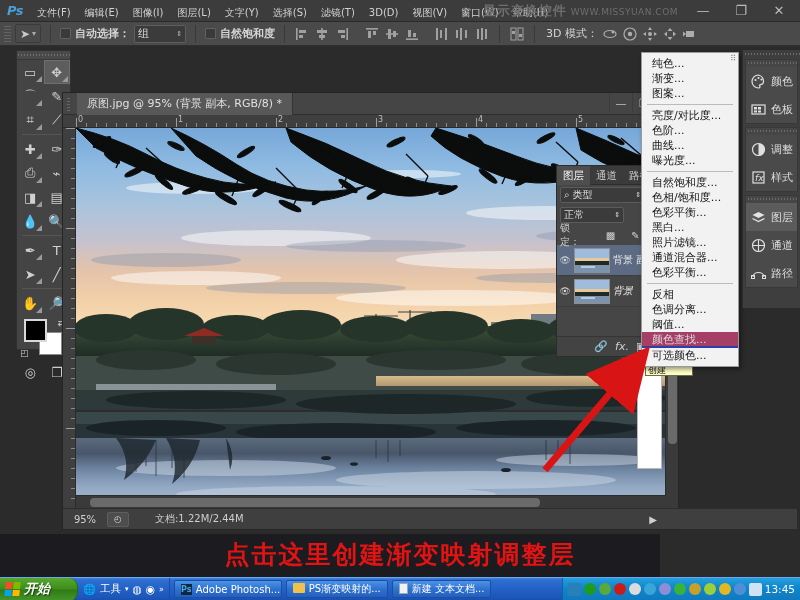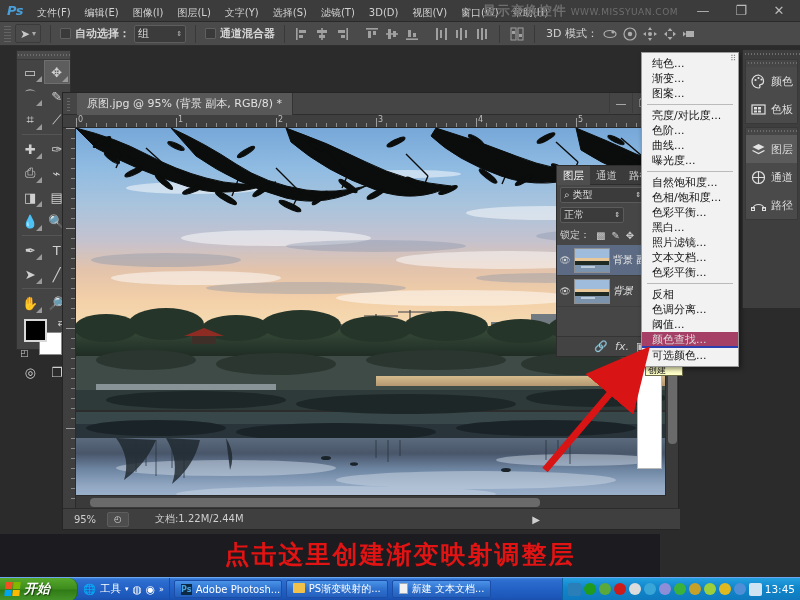--- a/index.html
+++ b/index.html
@@ -121,21 +121,21 @@
     border-right:1px solid #2b2b2b; color:#bdbdbd; font-size:8px; overflow:hidden;}
   .rtick { position:absolute; bottom:0; width:1px; height:4px; background:#8a8a8a; }
   .rtickL { position:absolute; bottom:0; width:1px; height:9px; background:#9c9c9c; }
   .rnum { position:absolute; top:0; left:2px; }
   .rtickv { position:absolute; right:0; height:1px; width:4px; background:#8a8a8a; }
   .rtickvL { position:absolute; right:0; height:1px; width:9px; background:#9c9c9c; }
 
   .canvaswrap { position:absolute; left:13px; top:35px; width:590px; height:380px; overflow:hidden;
      background:#2c2c2c;}
   .photo { position:absolute; left:0; top:0; width:590px; height:380px; }
-  .statusbar { position:absolute; left:0; bottom:0; width:617px; height:21px; background:#3f3f3f;
+  .statusbar { position:absolute; left:0; bottom:0; width:734px; height:21px; background:#3f3f3f;
     border-top:1px solid #2c2c2c; display:flex; align-items:center; font-size:10px; color:#cfcfcf;}
   .sb-zoom { width:44px; text-align:center; }
   .sb-btn { width:22px; height:15px; background:#4d4d4d; border:1px solid #5d5d5d; border-radius:2px;
      display:flex;align-items:center;justify-content:center;font-size:9px;}
   .sb-doc { margin-left:26px; }
   .sb-arrow { margin-left:auto; margin-right: 140px; }
   .scroll-v { position:absolute; right:0; top:35px; width:13px; height:380px; background:#3a3a3a;
      border-left:1px solid #2c2c2c;}
   .scroll-h { position:absolute; left:13px; bottom:21px; width:590px; height:13px; background:#3a3a3a;
      border-top:1px solid #2c2c2c;}
@@ -149,21 +149,21 @@
   .lp-tab { padding:0 6px; height:19px; line-height:18px; font-size:10.5px; color:#c9c9c9; }
   .lp-tab.act { background:#4e4e4e; color:#f0f0f0; }
   .lp-row { height:20px; display:flex; align-items:center; padding:0 3px; gap:3px; }
   .lp-filter { flex:1; height:16px; background:#3b3b3b; border:1px solid #5b5b5b; border-radius:2px;
      display:flex; align-items:center; gap:3px; padding:0 3px; font-size:10px; color:#ddd;}
   .lp-sq { width:16px; height:16px; background:#4e4e4e; border:1px solid #5b5b5b; border-radius:2px;
      display:flex;align-items:center;justify-content:center;font-size:9px;color:#ccc;}
   .lp-blend { height:16px; background:#3b3b3b; border:1px solid #5b5b5b; border-radius:2px;
      display:flex; align-items:center; justify-content:space-between; padding:0 3px;
      font-size:10px; color:#ddd; width:64px;}
-  .lp-lock { font-size:10px; color:#cfcfcf; display:flex; align-items:center; gap:6px; }
+  .lp-lock { font-size:10px; color:#cfcfcf; display:flex; align-items:center; gap:16px; }
   .lyr { height:31px; display:flex; align-items:center; gap:3px; padding:0 2px; border-bottom:1px solid #3d3d3d;}
   .lyr.sel { background:#5c6b83; }
   .lyr-eye { width:12px; text-align:center; font-size:9px; color:#ddd; }
   .lyr-th { width:36px; height:25px; border:1px solid #8f8f8f; overflow:hidden; position:relative;}
   .lyr-nm { font-size:10px; color:#e8e8e8; white-space:nowrap; overflow:hidden; }
   .lp-foot { position:absolute; left:0; bottom:0; width:100%; height:20px; background:#434343;
      border-top:1px solid #353535; display:flex; align-items:center; justify-content:flex-end; gap:7px;
      padding-right:4px; font-size:11px; color:#cfcfcf;}
 
   
@@ -173,21 +173,21 @@
   .adjmenu .mi { height:15px; line-height:15px; padding-left:10px; white-space:nowrap; }
   .adjmenu .mi.hl { background:#a63f66; color:#d9d9d9; border-bottom:2px solid #2c3fb0; height:16px;}
   .adjmenu .msep { height:1px; background:#bbb; margin:3px 5px; }
   .adj-grip { position:absolute; right:2px; top:1px; font-size:8px; color:#888; }
 
   
   .whitebox { position:absolute; left:637px; top:364px; width:25px; height:105px;
      background:#fff; border:1px solid #b8b8b8; }
   .tooltip { position:absolute; left:645px; top:363px; background:#ffffc8; border:1px solid #6b6b4a;
      font-size:9px; color:#111; padding:0 2px; height:13px; line-height:13px; white-space:nowrap;
-     overflow:hidden; width:38px;}
+     overflow:hidden; width:48px;}
 
   
   .dock { position:absolute; right:0; top:50px; width:58px; height:258px;
      background:#3e3e3e; border-left:1px solid #2b2b2b; }
   .dk-grip { height:9px;
      background-image: repeating-linear-gradient(to right,#6d6d6d 0 1px, transparent 1px 3px);
      background-size:3px 2px; background-position:20px 3px; background-repeat:repeat-x;}
   .dk-group { margin: 0 2px 3px 2px; background:#4a4a4a; border:1px solid #383838; }
   .dk-gh { height:7px; background:#464646;
      background-image: repeating-linear-gradient(to right,#6a6a6a 0 1px, transparent 1px 3px);
@@ -269,21 +269,21 @@
     </div>
     <div class="opt-sep"></div>
     <div class="chk"></div>
     <span class="opt-label">自动选择：</span>
     <div class="opt-select">
       <span>组</span>
       <span style="font-size:7px;color:#bbb">⇕</span>
     </div>
     <div class="opt-sep"></div>
     <div class="chk"></div>
-    <span class="opt-label">通道混合器</span>
+    <span class="opt-label">自然饱和度</span>
     <div class="opt-sep"></div>
     <span class="align-ico">
       <svg width="16" height="16" viewBox="0 0 16 16">
           <rect x="2" y="2" width="1.6" height="12" fill="#bdbdbd"></rect>
           <rect x="5" y="4" width="7" height="3" fill="#bdbdbd"></rect>
           <rect x="5" y="9" width="4" height="3" fill="#bdbdbd"></rect>
         </svg></span>
     <span class="align-ico">
       <svg width="16" height="16" viewBox="0 0 16 16">
           <rect x="7.2" y="2" width="1.6" height="12" fill="#bdbdbd"></rect>
@@ -796,21 +796,21 @@
         <div class="mi">亮度/对比度...</div>
         <div class="mi">色阶...</div>
         <div class="mi">曲线...</div>
         <div class="mi">曝光度...</div>
         <div class="msep"></div>
         <div class="mi">自然饱和度...</div>
         <div class="mi">色相/饱和度...</div>
         <div class="mi">色彩平衡...</div>
         <div class="mi">黑白...</div>
         <div class="mi">照片滤镜...</div>
-        <div class="mi">文本文档...</div>
+        <div class="mi">通道混合器...</div>
         <div class="mi">色彩平衡...</div>
         <div class="msep"></div>
         <div class="mi">反相</div>
         <div class="mi">色调分离...</div>
         <div class="mi">阈值...</div>
         <div class="mi hl" style="background: rgb(166, 63, 102);">颜色查找...</div>
         <div class="mi">可选颜色...</div>
       </div>
   </div>
 
@@ -834,20 +834,41 @@
             <span class="dk-ico">
               <svg width="17" height="17" viewBox="0 0 17 17">
                 <rect x="2" y="4" width="13" height="9" fill="none" stroke="#e0e0e0" stroke-width="1.2"></rect>
                 <rect x="4" y="6" width="3" height="2.5" fill="#e0e0e0"></rect>
                 <rect x="8" y="6" width="3" height="2.5" fill="#e0e0e0"></rect>
                 <rect x="4" y="9.5" width="3" height="2" fill="#e0e0e0"></rect>
                 <rect x="8" y="9.5" width="3" height="2" fill="#e0e0e0"></rect>
               </svg>
             </span>
             <span>色板</span>
+          </div>
+        </div>
+        <div class="dk-group">
+          <div class="dk-gh"></div>
+          <div class="dk-item">
+            <span class="dk-ico">
+              <svg width="17" height="17" viewBox="0 0 17 17">
+                <circle cx="8.5" cy="8.5" r="6" fill="none" stroke="#e0e0e0" stroke-width="1.2"></circle>
+                <path d="M8.5 2.5a6 6 0 010 12z" fill="#e0e0e0"></path>
+              </svg>
+            </span>
+            <span>调整</span>
+          </div>
+          <div class="dk-item">
+            <span class="dk-ico">
+              <svg width="17" height="17" viewBox="0 0 17 17">
+                <rect x="3" y="3" width="11" height="11" fill="none" stroke="#e0e0e0" stroke-width="1.2"></rect>
+                <text x="5" y="12" font-size="9" fill="#e0e0e0" font-style="italic">fx</text>
+              </svg>
+            </span>
+            <span>样式</span>
           </div>
         </div>
         <div class="dk-group">
           <div class="dk-gh"></div>
           <div class="dk-item act">
             <span class="dk-ico">
               <svg width="17" height="17" viewBox="0 0 17 17">
                 <path d="M8.5 3l6 3-6 3-6-3z" fill="#e4e4e4"></path>
                 <path d="M2.5 9.5l6 3 6-3" fill="none" stroke="#e4e4e4" stroke-width="1.2"></path>
               </svg>

